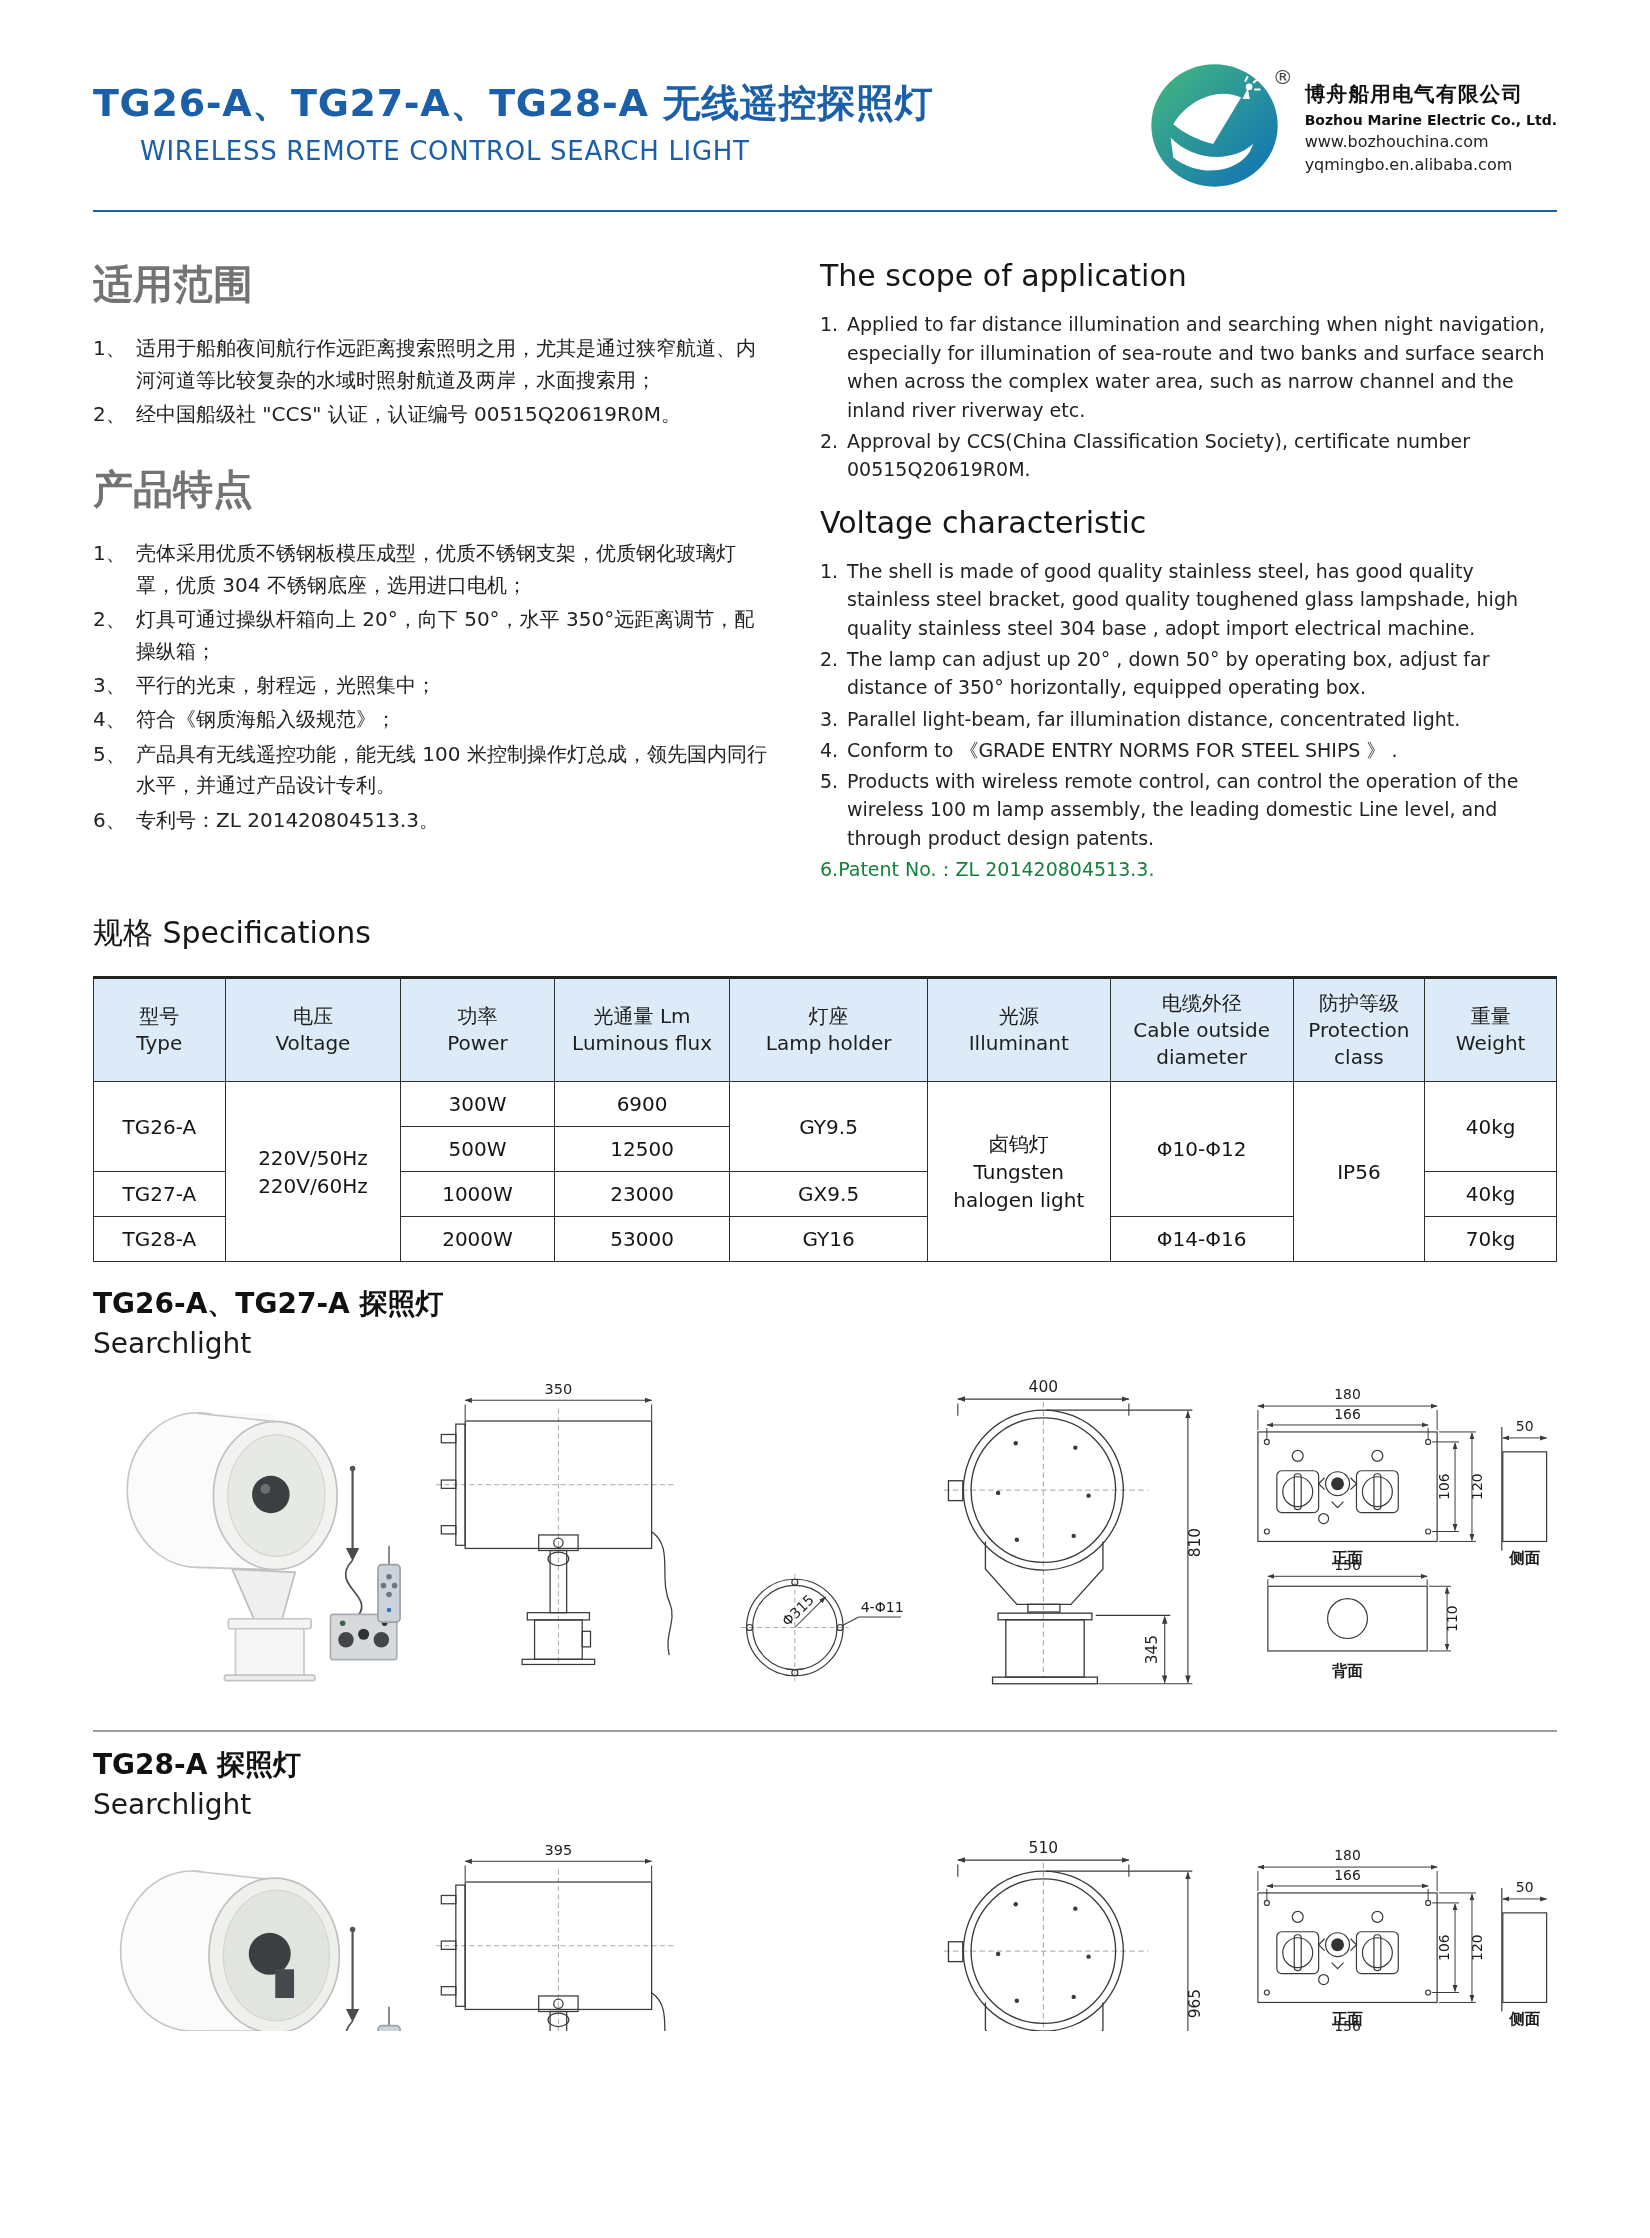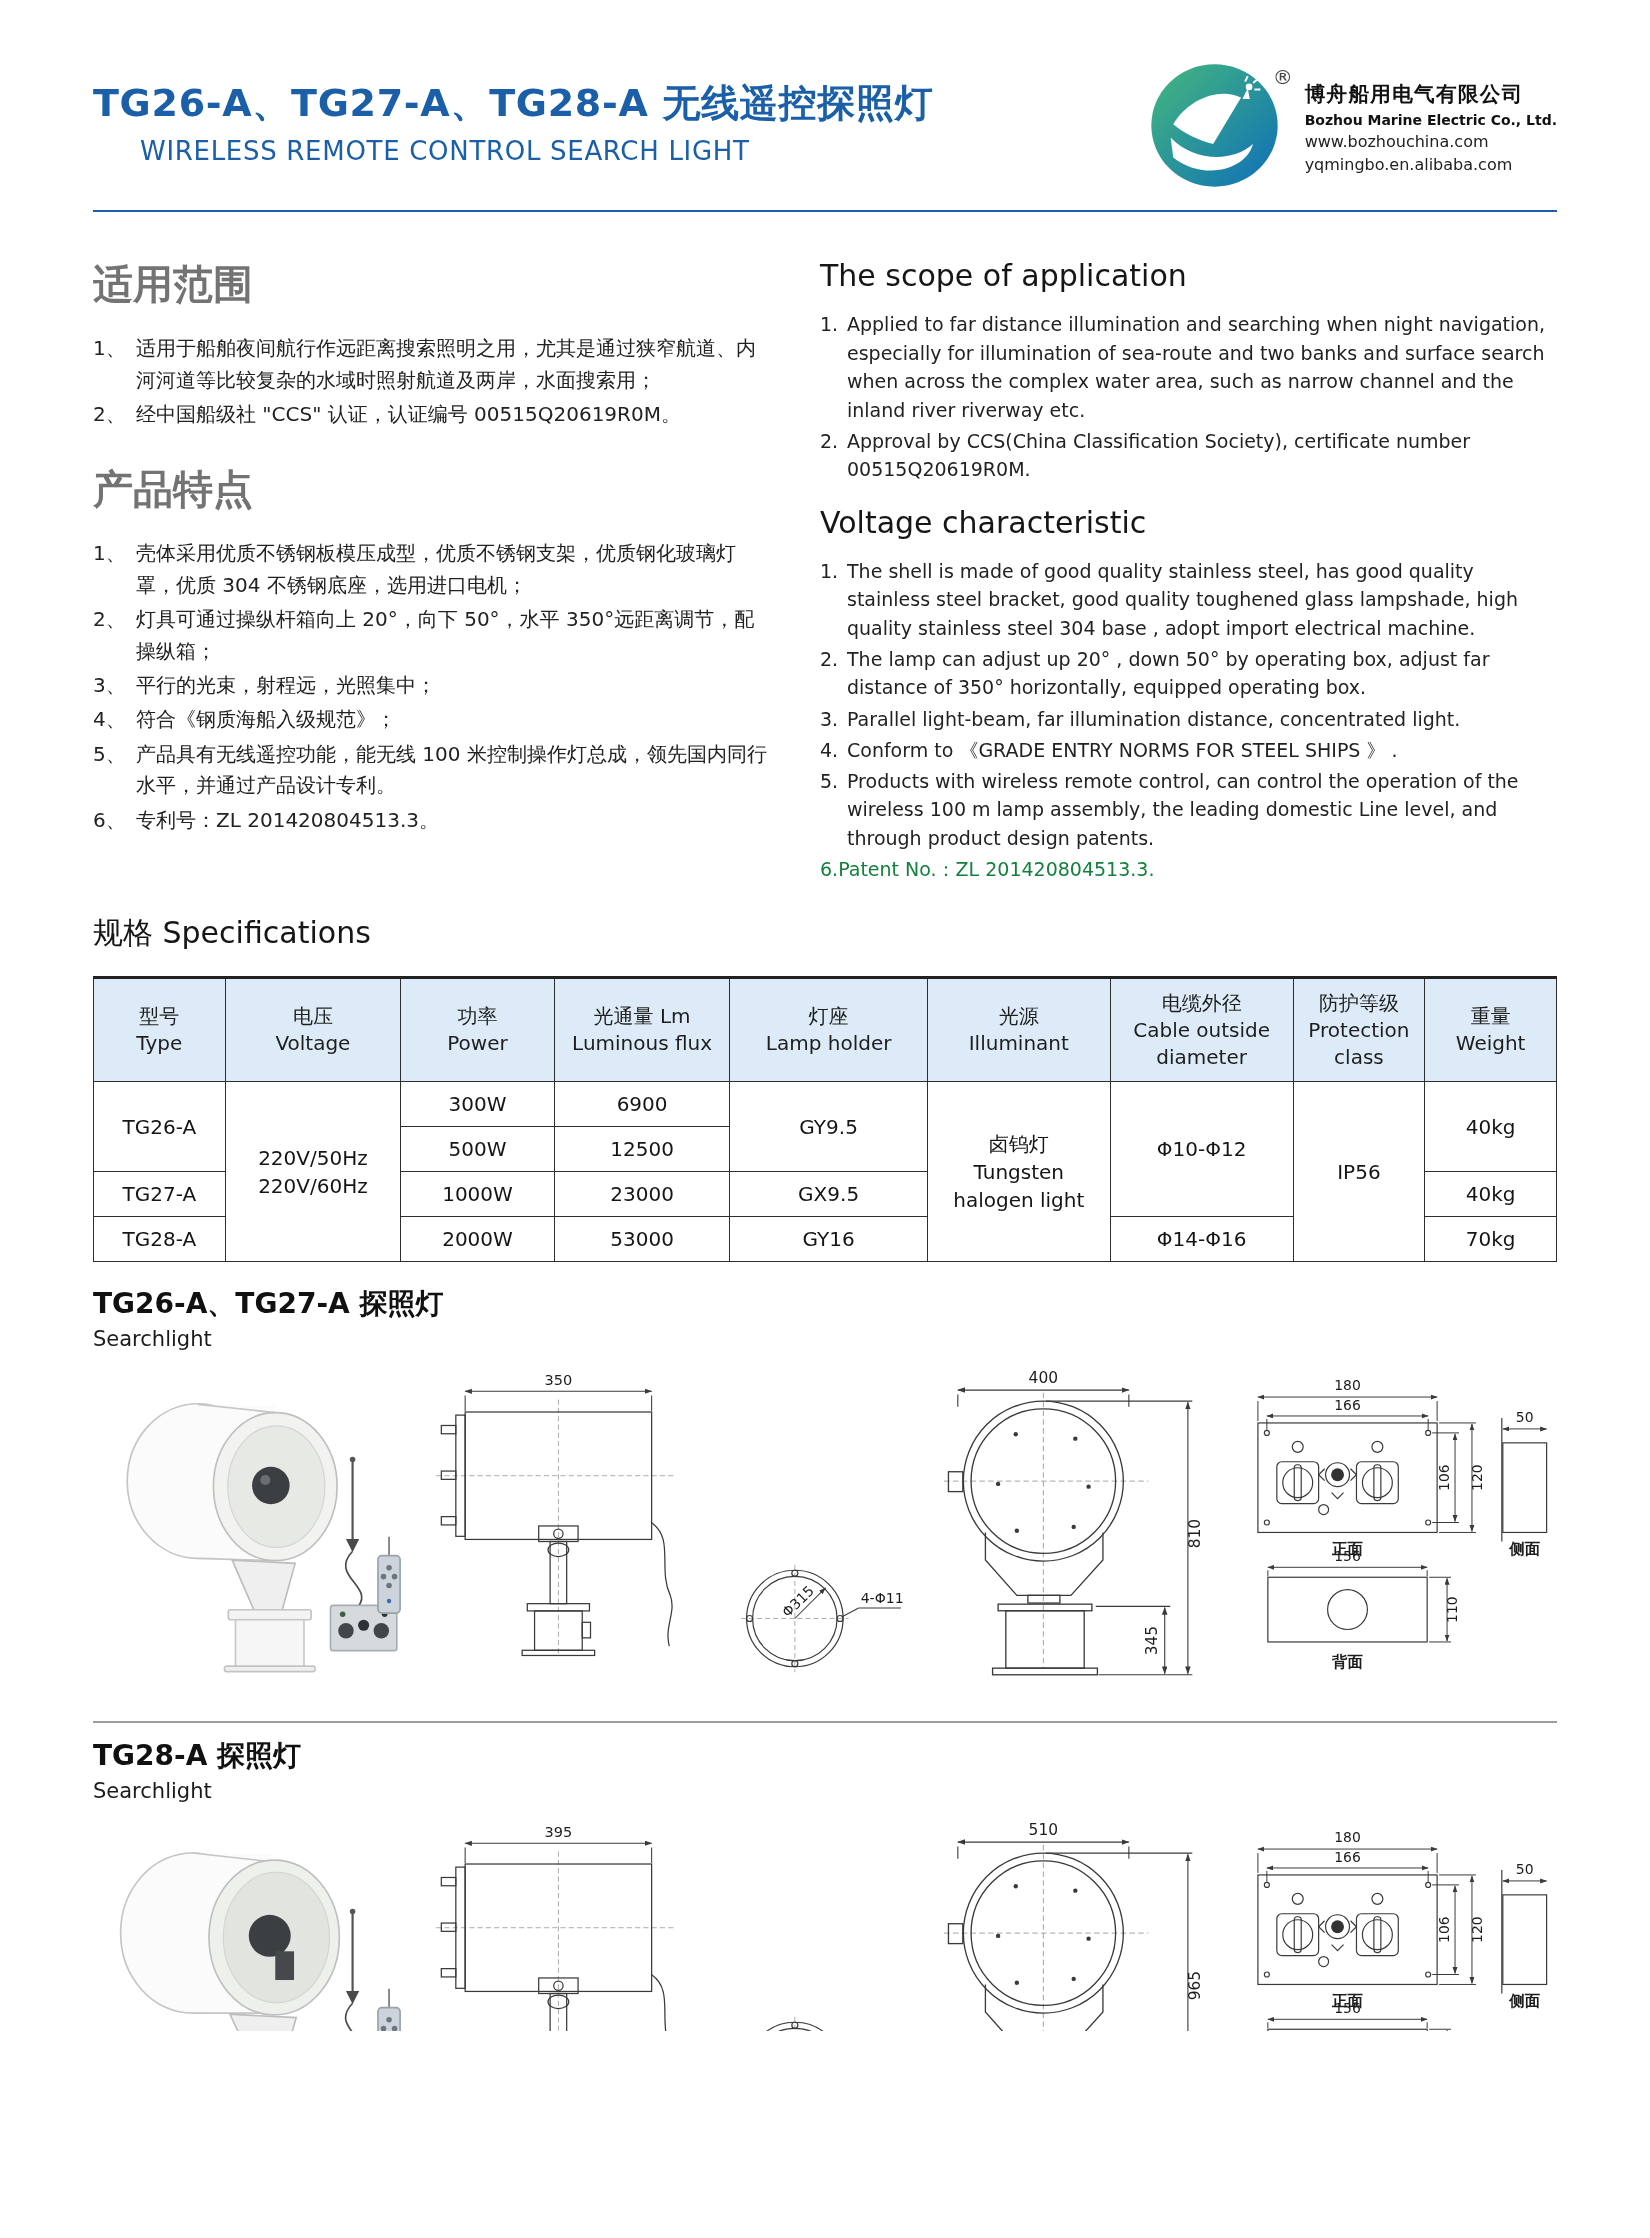--- a/index.html
+++ b/index.html
@@ -40,21 +40,21 @@
   table.spec { width:100%; border-collapse:collapse; table-layout:fixed; }
   table.spec { border-top:3.3px solid #222;padding-left:32px; }
   table.spec th, table.spec td { border:1.3px solid #2d2d2d; text-align:center; vertical-align:middle; }
   table.spec th { background:var(--thead-bg,#dcebf7); font-weight:400; font-size:20px; padding:10.6px 4px; line-height:1.35; }
   table.spec th .th-zh, table.spec th .th-en { display:block; }
   table.spec td { font-size:20px; padding:8px 4px; line-height:1.4; height:43px; color:#151515; }
   table.spec td span { display:block; }
 
   
   .sec-title { font-size:28px; font-weight:700; color:#111; margin-top:22.6px; }
-  .sec-sub { font-size:21px; color:#1b1b1b; margin-top:4px; }
+  .sec-sub { font-size:28px; color:#1b1b1b; margin-top:4px; }
   .drawings { position:relative; display:flex; align-items:flex-start; justify-content:space-between; height:347px; margin-top:5.3px;gap:30px; }
   .drawings .flange { align-self:flex-end; margin-bottom:17.3px; }
   .section-divider { height:2px; background:#9d9d9d; margin-top:17.3px; }
 
   svg .dim line, svg .dim path { stroke:#3a3a3a; stroke-width:2; fill:none; }
   svg .dim text { font-family:"DejaVu Sans",sans-serif; font-size:28px; fill:#1d1d1d; }
   svg .ln rect, svg .ln circle, svg .ln ellipse, svg .ln path, svg .ln polyline, svg .ln line { stroke:#3a3a3a; stroke-width:2.4; fill:none; }
   svg .cl line { stroke:#8a8a8a; stroke-width:1.4; stroke-dasharray:10 6; }
   svg .lbl { font-family:"DejaVu Sans",sans-serif; font-size:31px; font-weight:600; fill:#1d1d1d; }
   svg .dot { fill:#3a3a3a; stroke:none; }

